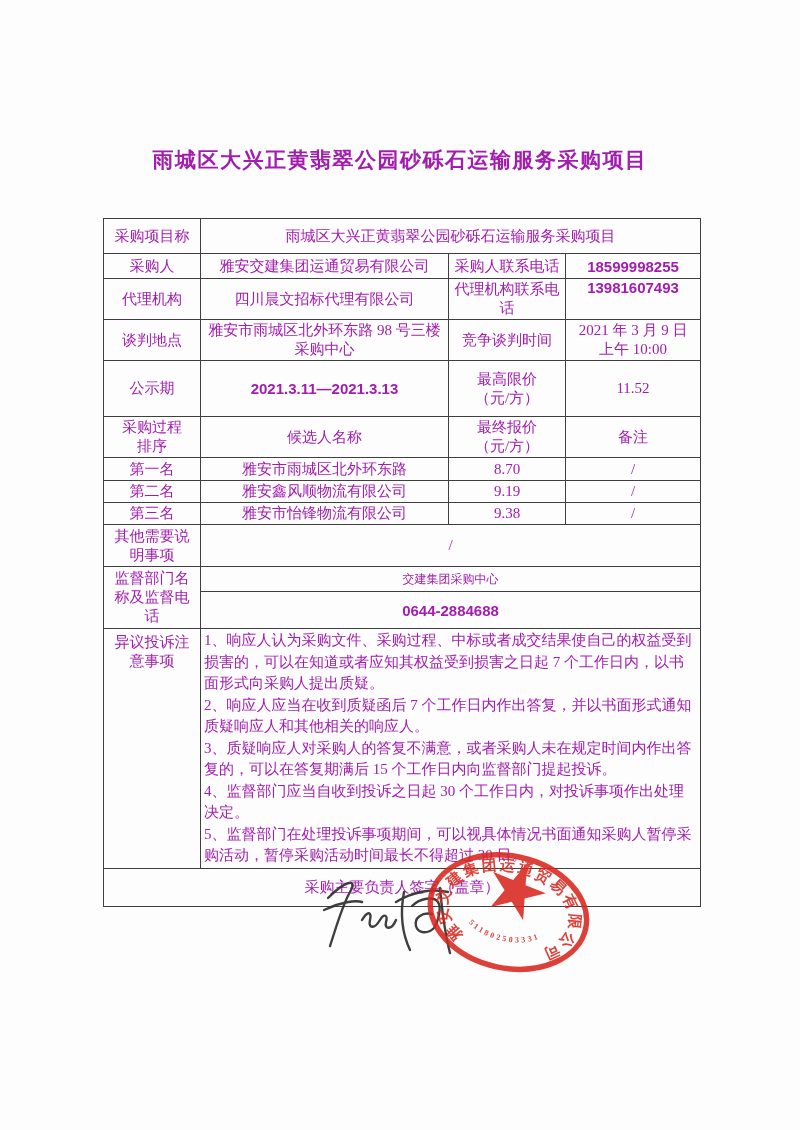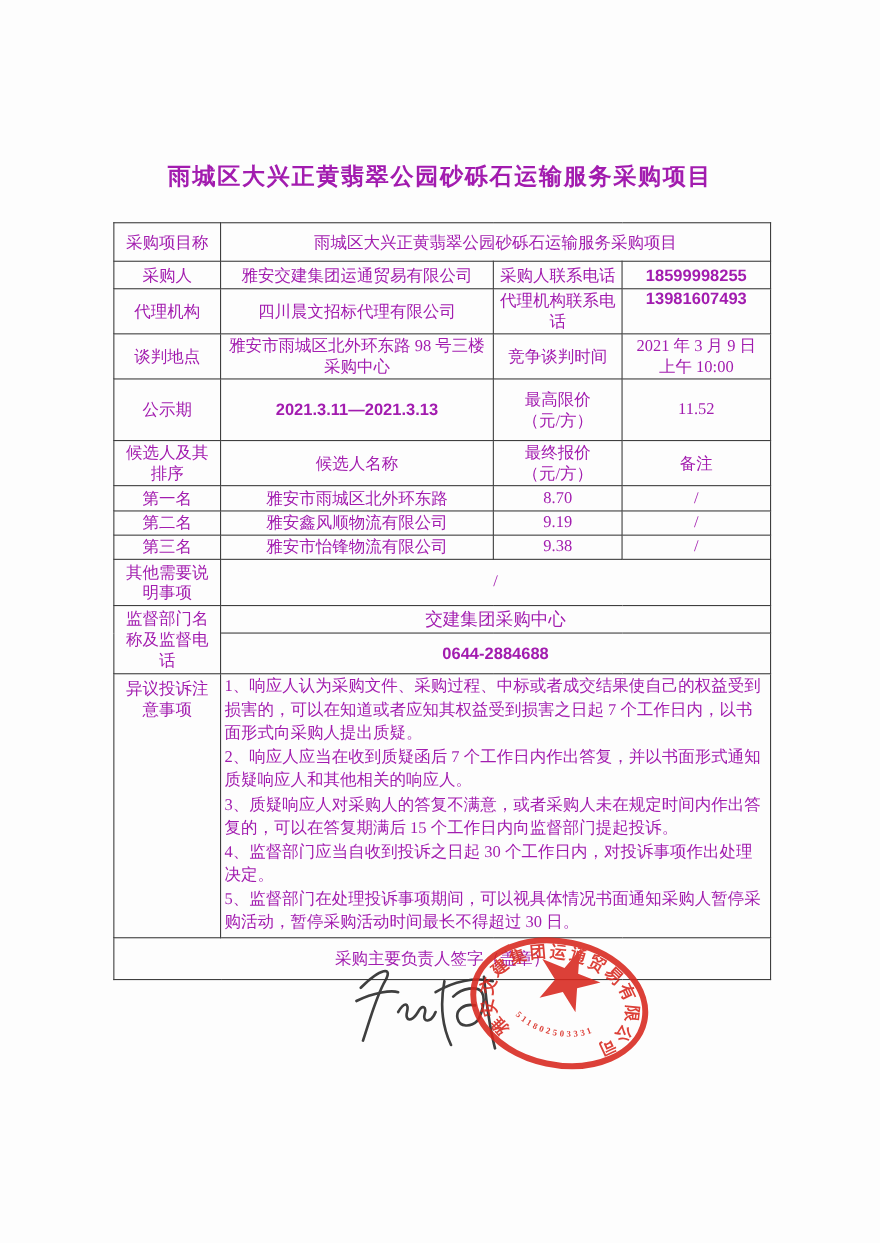--- a/index.html
+++ b/index.html
@@ -12,21 +12,21 @@
   }
   .title1 {
     position:absolute; top:146px; left:0; width:800px;
     text-align:center; font-size:21px; font-weight:600; letter-spacing:1.5px;
   }
   .title2 {
     position:absolute; top:188px; left:0; width:800px;
     text-align:center; font-size:20px; font-weight:600; letter-spacing:7px;
   }
   table.doc {
-    position:absolute; left:103px; top:202px; width:597px;
+    position:absolute; left:103px; top:218px; width:597px;
     border-collapse:collapse; table-layout:fixed;
   }
   table.doc td {
     border:1.6px solid #3f3f3f;
     font-size:15px; text-align:center; vertical-align:middle;
     padding:1px 3px; overflow:hidden;
   }
   td.preline { white-space:pre-line; }
   td.left { text-align:left; padding-left:8px; }
   td.toptext { vertical-align:top; text-align:left; padding:3px 8px 0 8px;margin-left:38px; }
@@ -84,21 +84,21 @@
 上午 10:00</td>
     </tr>
     <tr style="height:56px">
       <td>公示期</td>
       <td class="bnum-lg">2021.3.11—2021.3.13</td>
       <td class="preline">最高限价
 （元/方）</td>
       <td>11.52</td>
     </tr>
     <tr style="height:41px">
-      <td class="preline">候选人及其
+      <td class="preline">采购过程
 排序</td>
       <td>候选人名称</td>
       <td class="preline">最终报价
 （元/方）</td>
       <td>备注</td>
     </tr>
     <tr style="height:23px">
       <td>第一名</td>
       <td class="left">雅安市雨城区北外环东路</td>
       <td>8.70</td>
@@ -118,21 +118,21 @@
     </tr>
     <tr style="height:42px">
       <td class="preline">其他需要说
 明事项</td>
       <td colspan="3">/</td>
     </tr>
     <tr style="height:25px">
       <td rowspan="2" class="preline">监督部门名
 称及监督电
 话</td>
-      <td colspan="3" style="font-size:16px">交建集团采购中心</td>
+      <td colspan="3" style="font-size:12px">交建集团采购中心</td>
     </tr>
     <tr style="height:37px">
       <td colspan="3" class="bnum-lg">0644-2884688</td>
     </tr>
     <tr style="height:237px">
       <td class="preline" style="vertical-align:top; padding-top:4px">异议投诉注
 意事项</td>
       <td colspan="3" class="toptext">
         <p class="obj-item">1、响应人认为采购文件、采购过程、中标或者成交结果使自己的权益受到损害的，可以在知道或者应知其权益受到损害之日起 7 个工作日内，以书面形式向采购人提出质疑。</p>
         <p class="obj-item">2、响应人应当在收到质疑函后 7 个工作日内作出答复，并以书面形式通知质疑响应人和其他相关的响应人。</p>

